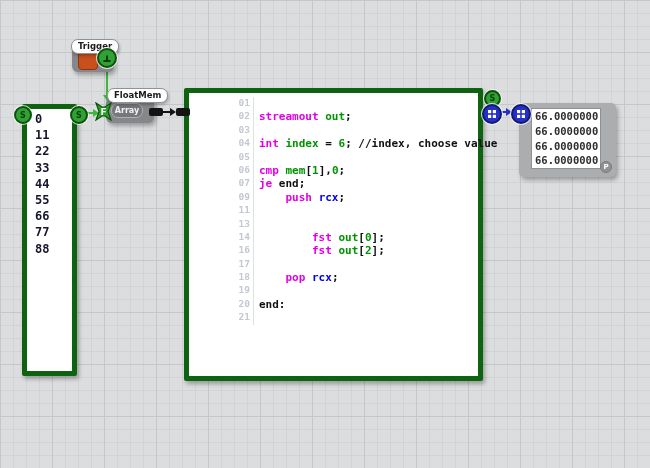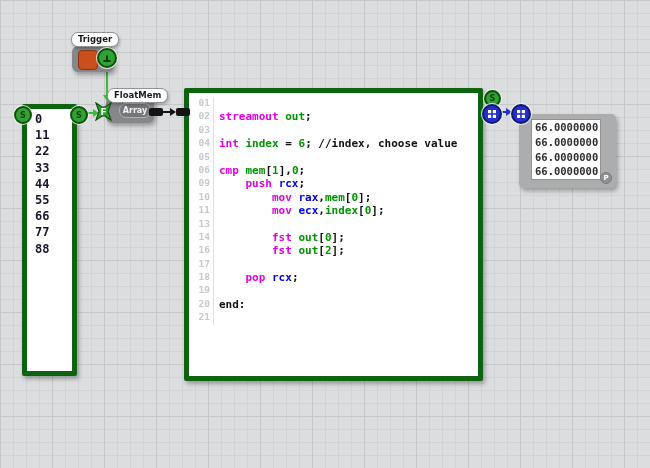--- a/index.html
+++ b/index.html
@@ -69,50 +69,50 @@
   }
   #list-inner{padding-top:2px;}
 
   
   #code-panel{
     left:184px;top:88px;width:299px;height:293px;background:#ffffff;
     border:5px solid #0d6310;border-radius:2px;box-sizing:border-box;z-index:3;
   }
   #code-lines{padding-top:4px;}
   .code-row{display:flex;height:13.4px;line-height:13.4px;
-    font:bold 11px "DejaVu Sans Mono",monospace;}
+    font:bold 11px "DejaVu Sans Mono",monospace;padding-left:40px;}
   .lnum{flex:0 0 auto;width:21px;text-align:right;padding-right:3px;
     color:#c3c8d2;font-size:9.5px;border-right:1px solid #dde0e4;}
   .ltext{white-space:pre;padding-left:5px;}
   .tk-k{color:#e400e4;}   
   .tk-v{color:#009400;}   
   .tk-r{color:#0000e6;}   
   .tk-p{color:#111111;}   
 
   
   #out-panel{
-    left:519px;top:114px;width:97px;height:74px;background:#abadaf;
+    left:519px;top:103px;width:97px;height:74px;background:#abadaf;
     border-radius:5px;z-index:3;
   }
   #out-white{
     position:absolute;left:12px;top:5px;width:70px;height:61px;background:#ffffff;
     border:1px solid #8f9193;box-sizing:border-box;
   }
   .out-row{font:bold 10.5px "DejaVu Sans Mono",monospace;color:#2e2e2e;
     height:14.8px;line-height:14.8px;padding-left:3px;white-space:pre;}
 </style>
 </head>
 <body>
 
 <div id="canvas">
 
   <div class="abs wire wire-green" style="left:106px;top:66px;width:2px;height:30px;"></div>
   <div class="abs head-down" style="left:103px;top:95px;border-top:6px solid #3cb83c;"></div>
 
-  <div class="abs node-label" style="left:71px;top:32px;">Trigger</div>
+  <div class="abs node-label" style="left:71px;top:39px;">Trigger</div>
   <div class="abs node-body shadow" style="left:72px;top:46px;width:42px;height:26px;"></div>
   <div class="abs trig-btn"></div>
   <div class="abs conn-circle conn-green" style="left:97px;top:48px;width:16px;height:16px;">
     <svg width="12" height="12" viewBox="0 0 12 12">
       <path d="M2.5,9 H9.5 M6,9 V3.5" stroke="#073f07" stroke-width="2" fill="none"></path>
     </svg>
   </div>
 
   <div id="list-box" class="abs shadow">
     <div id="list-inner">
@@ -134,21 +134,21 @@
     <span>S</span>
   </div>
 
   <div class="abs wire wire-green" style="left:85px;top:112px;width:8px;height:2px;"></div>
   <div class="abs head-right" style="left:93px;top:109px;border-left:6px solid #3cb83c;"></div>
 
   <div class="abs node-label" style="left:107px;top:88px;">FloatMem</div>
   <div class="abs node-body shadow" style="left:106px;top:97px;width:48px;height:26px;"></div>
   <div class="abs" style="left:111px;top:103px;width:30px;height:13px;background:#75777a;
        border:1px solid #aeb0b2;border-radius:7px;z-index:5;display:flex;align-items:center;
-       justify-content:center;font:bold 8px 'DejaVu Sans',sans-serif;color:#f2f2f2;margin-left:8px;">
+       justify-content:center;font:bold 8px 'DejaVu Sans',sans-serif;color:#f2f2f2;">
     <span>Array</span>
   </div>
   <svg class="abs" style="left:95px;top:102px;z-index:7;" width="17" height="19" viewBox="0 0 17 19">
     <path d="M1,1 L7,5 L10,5 L16,1 L13,9.5 L16,18 L10,14 L7,14 L1,18 L4,9.5 Z" fill="#2e9b2e" stroke="#0b520b" stroke-width="1.2"></path>
     <text x="8.5" y="12.5" text-anchor="middle" font-family="DejaVu Sans, sans-serif" font-size="9" font-weight="bold" fill="#eafbea">F</text>
   </svg>
 
   <div class="abs black-pad" style="left:149px;top:108px;"></div>
   <div class="abs wire wire-black" style="left:163px;top:111px;width:8px;height:2px;"></div>
   <div class="abs head-right" style="left:170px;top:108px;border-left:6px solid #141414;"></div>
@@ -173,30 +173,29 @@
         </div>
         <div class="code-row">
           <span class="lnum">05</span>
           <span class="ltext"></span>
         </div>
         <div class="code-row">
           <span class="lnum">06</span>
           <span class="ltext"><span class="tk-k">cmp</span><span class="tk-p"> </span><span class="tk-v">mem</span><span class="tk-p">[</span><span class="tk-v">1</span><span class="tk-p">],</span><span class="tk-v">0</span><span class="tk-p">;</span></span>
         </div>
         <div class="code-row">
+          <span class="lnum">07</span>
+          <span class="ltext"><span class="tk-k">je</span><span class="tk-p"> end;</span></span>
+        </div>
+        <div class="code-row">
           <span class="lnum">09</span>
           <span class="ltext"><span class="tk-p">    </span><span class="tk-k">push</span><span class="tk-p"> </span><span class="tk-r">rcx</span><span class="tk-p">;</span></span>
         </div>
         <div class="code-row">
-          <span class="lnum">10</span>
-          <span class="ltext"><span class="tk-p">        </span><span class="tk-k">mov</span><span class="tk-p"> </span><span class="tk-r">rax</span><span class="tk-p">,</span><span class="tk-v">mem</span><span class="tk-p">[</span><span class="tk-v">0</span><span class="tk-p">];</span></span>
-        </div>
-        <div class="code-row">
           <span class="lnum">11</span>
-          <span class="ltext"><span class="tk-p">        </span><span class="tk-k">mov</span><span class="tk-p"> </span><span class="tk-r">ecx</span><span class="tk-p">,</span><span class="tk-v">index</span><span class="tk-p">[</span><span class="tk-v">0</span><span class="tk-p">];</span></span>
         </div>
         <div class="code-row">
           <span class="lnum">13</span>
           <span class="ltext"></span>
         </div>
         <div class="code-row">
           <span class="lnum">14</span>
           <span class="ltext"><span class="tk-p">        </span><span class="tk-k">fst</span><span class="tk-p"> </span><span class="tk-v">out</span><span class="tk-p">[</span><span class="tk-v">0</span><span class="tk-p">];</span></span>
         </div>
         <div class="code-row">

